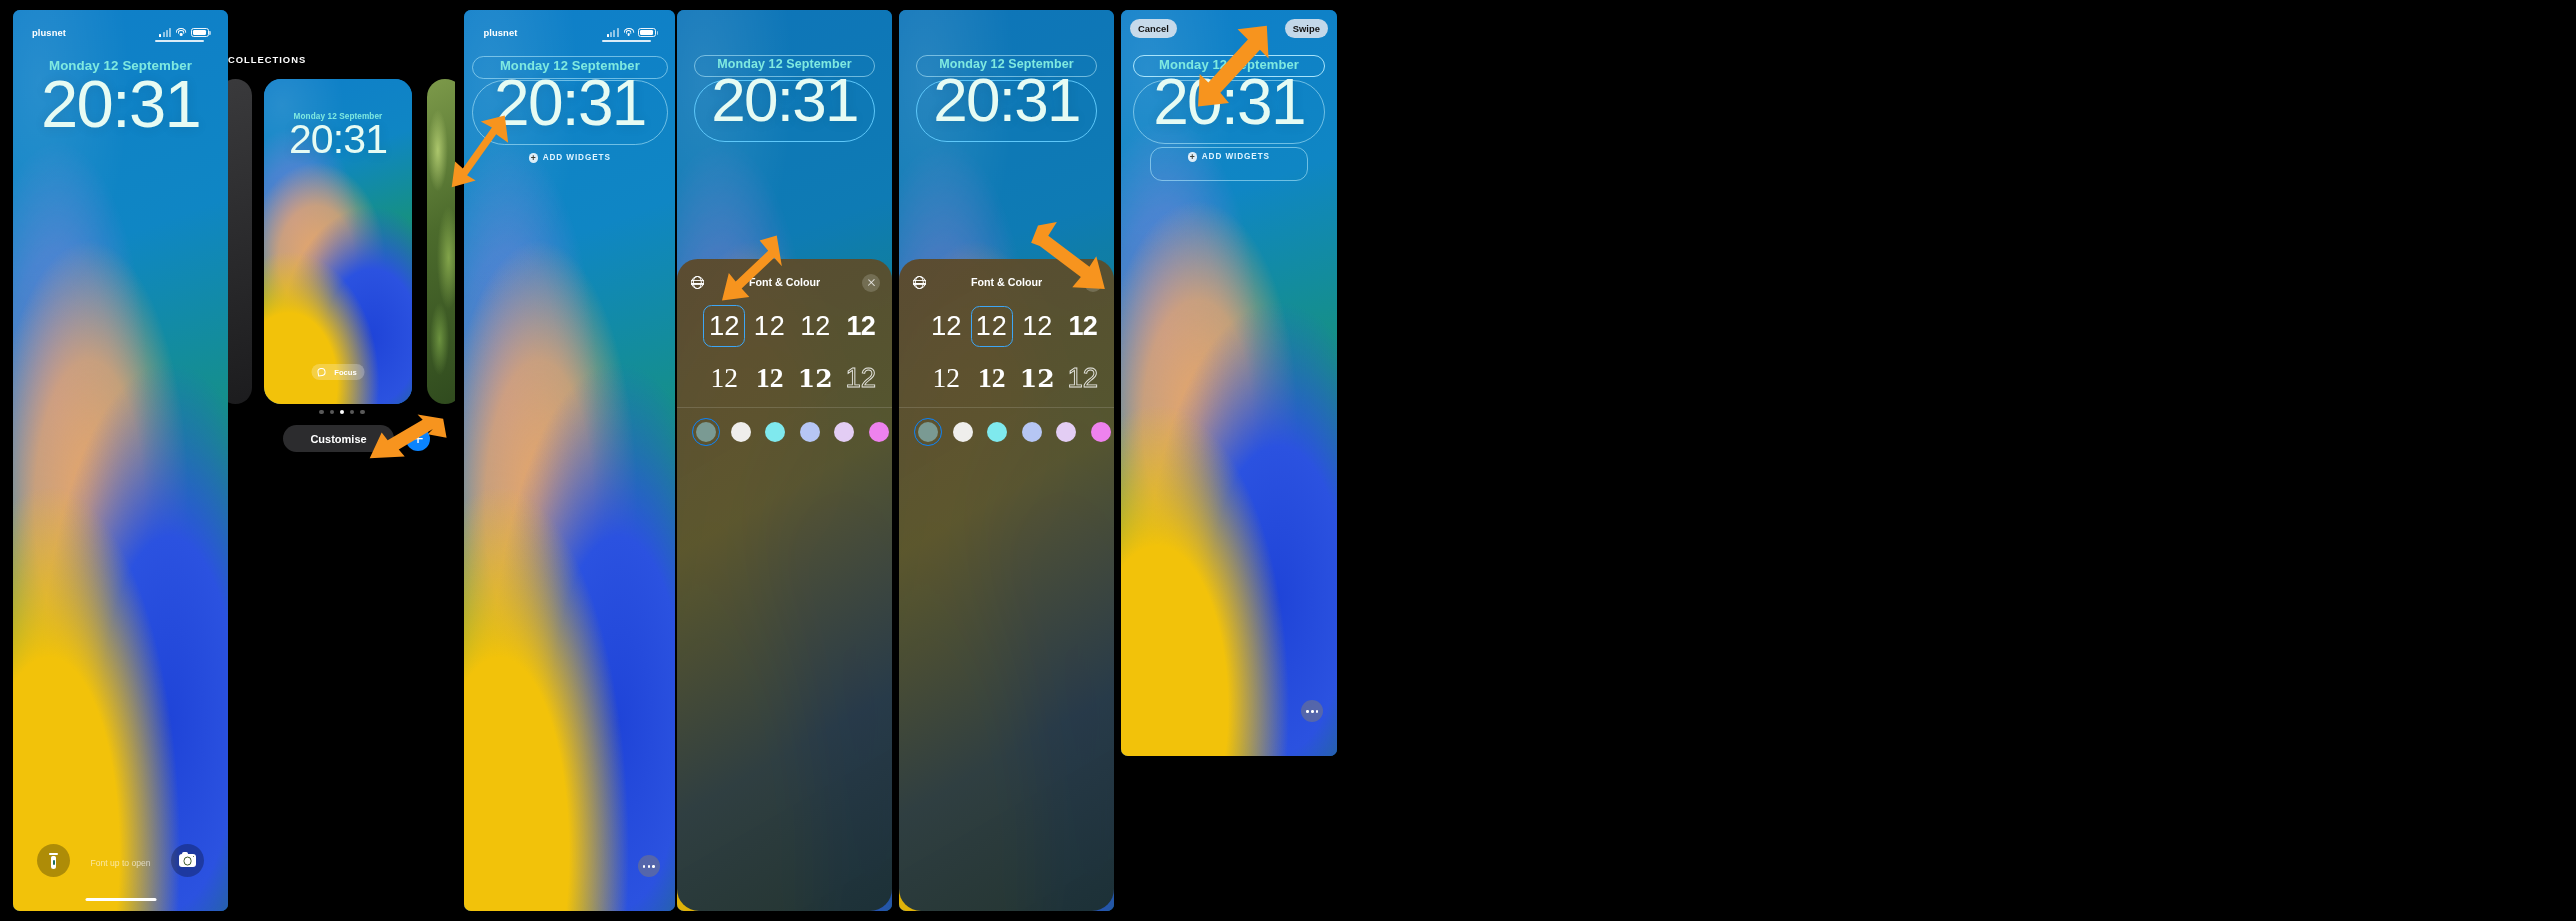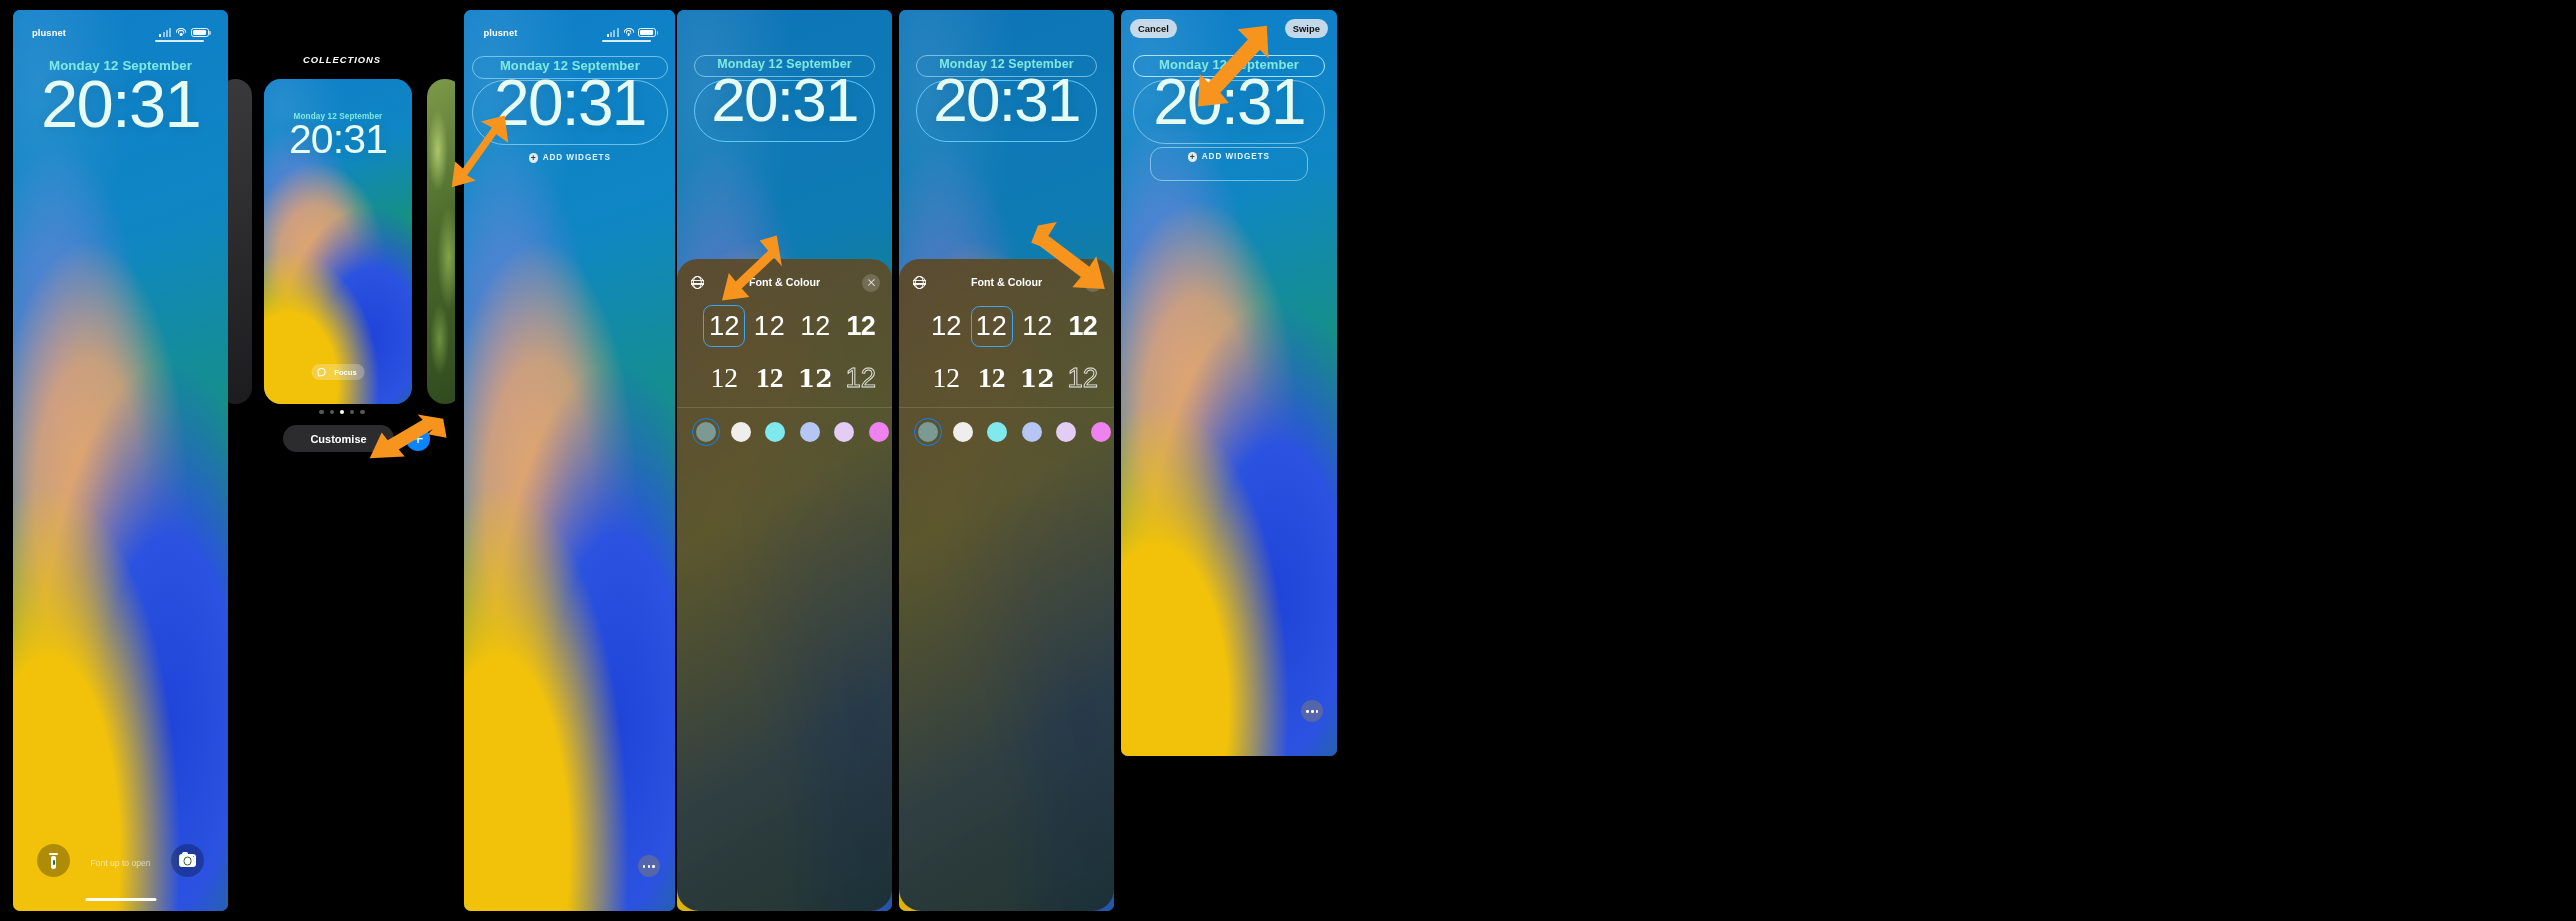--- a/index.html
+++ b/index.html
@@ -113,22 +113,22 @@
   .focus {
     position:absolute; display:flex; gap:9px;
     background:rgba(255,255,255,.24); border-radius:17px; color:#fff;
     font-size:7.7px; font-weight:600; padding:3.4px 7.7px 3.4px 6px;
   }
   .focus-ic { width:7.7px; height:7.7px; position:relative; display:inline-block; }
   .focus-ic::before { content:""; position:absolute; inset:0; border:1.1px solid #fff;
     border-radius:50% 50% 50% 0; transform:rotate(-10deg); }
 
   
-  .coll-title { position:absolute; left:0; right:0; text-align:center; color:#fff;
-    font-weight:700; font-size:9.4px; letter-spacing:1px;font-style:italic; }
+  .coll-title { position:absolute; left:0; right:0; color:#fff;
+    font-weight:700; font-size:9.4px; letter-spacing:1px; }
   .dots { position:absolute; left:0; right:0; display:flex; justify-content:center; gap:6px; }
   .dots i { width:4.3px; height:4.3px; border-radius:50%; background:rgba(255,255,255,.35); display:block; }
   .dots i.on { background:#fff; }
   .customise {
     position:absolute; background:#2c2c2e; border-radius:19px; color:#fff;
     font-size:11px; font-weight:600; display:flex; align-items:center; justify-content:center;
   }
   .addbtn { position:absolute; border-radius:50%; background:#0a84ff; color:#fff;
     display:flex; align-items:center; justify-content:center; font-size:19px; font-weight:300; line-height:0; }
   .sidecard { position:absolute; border-radius:19px; overflow:hidden; }

